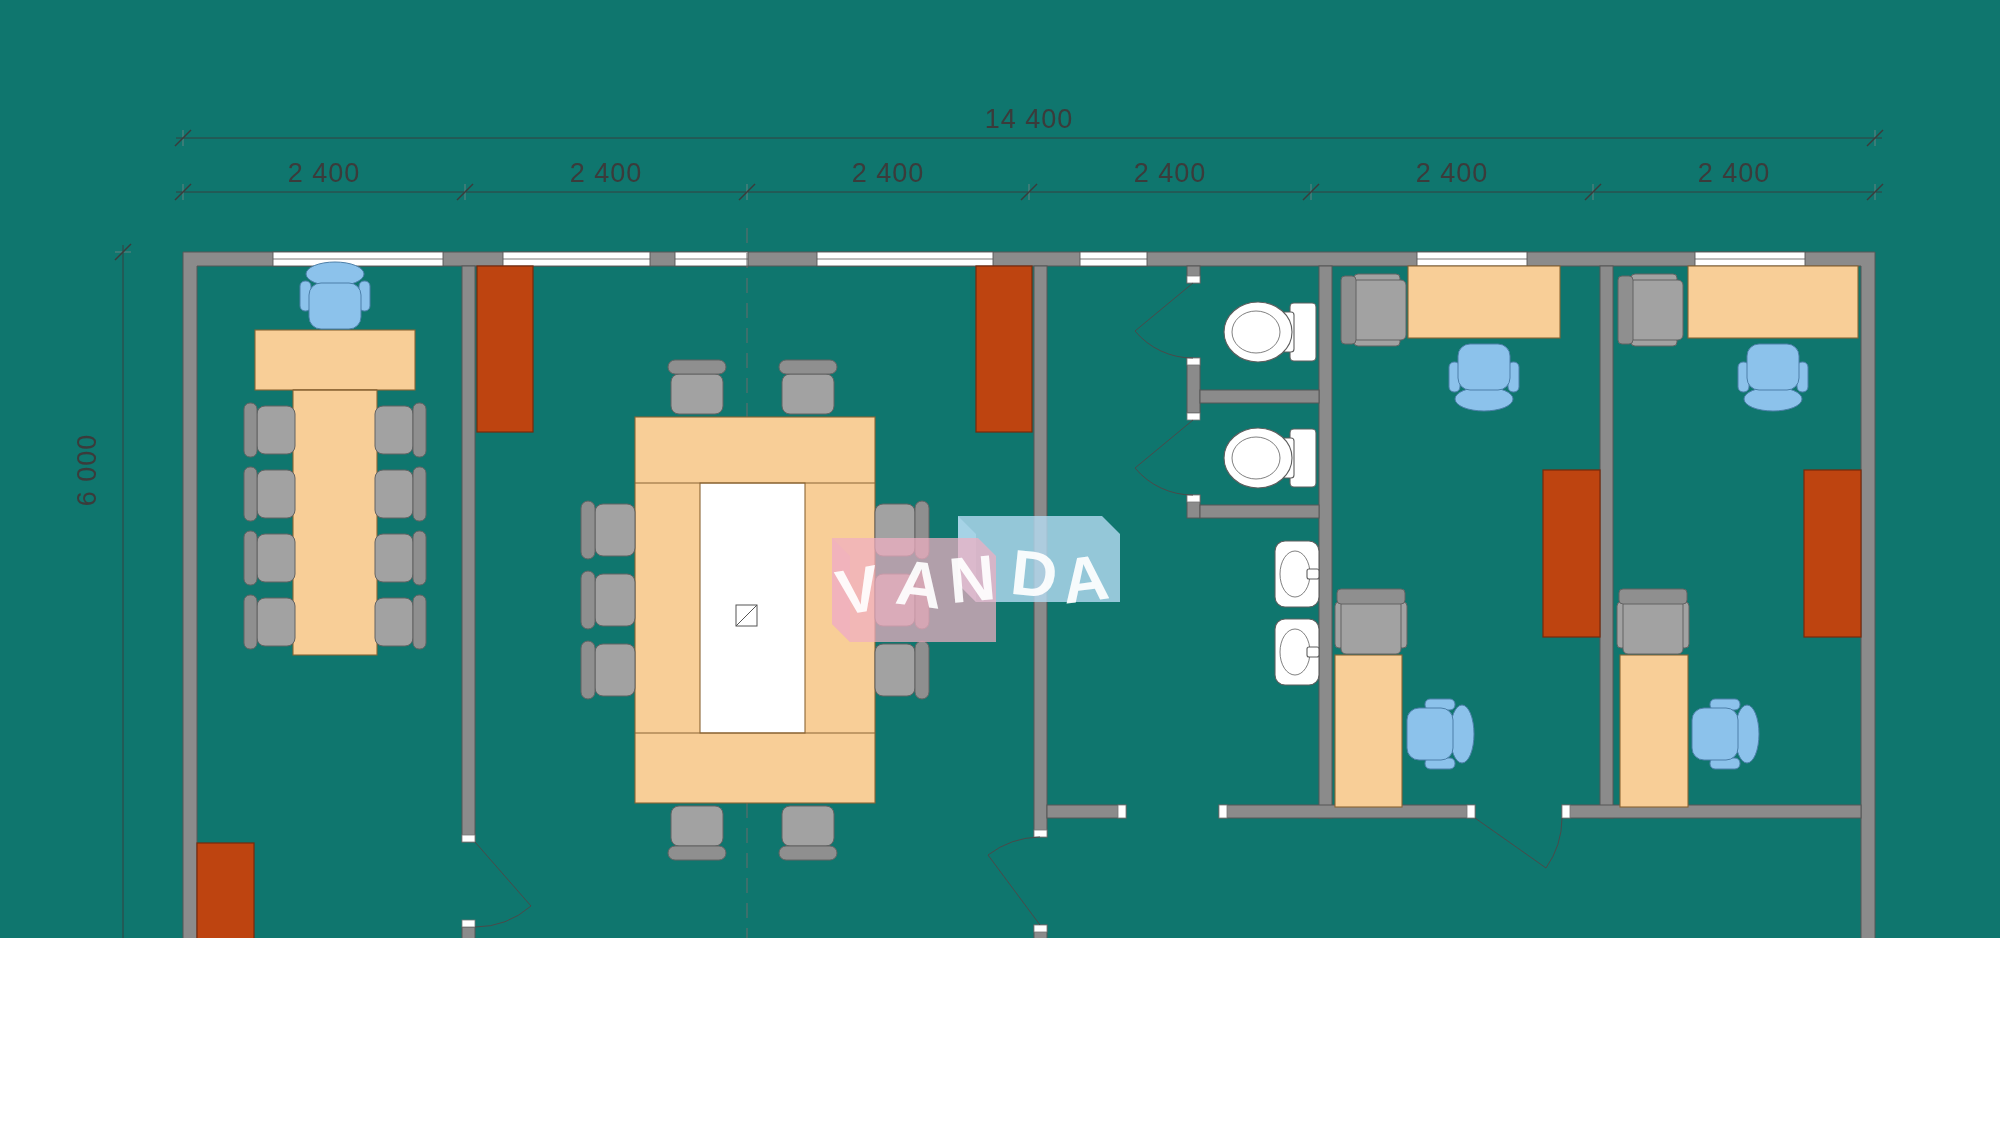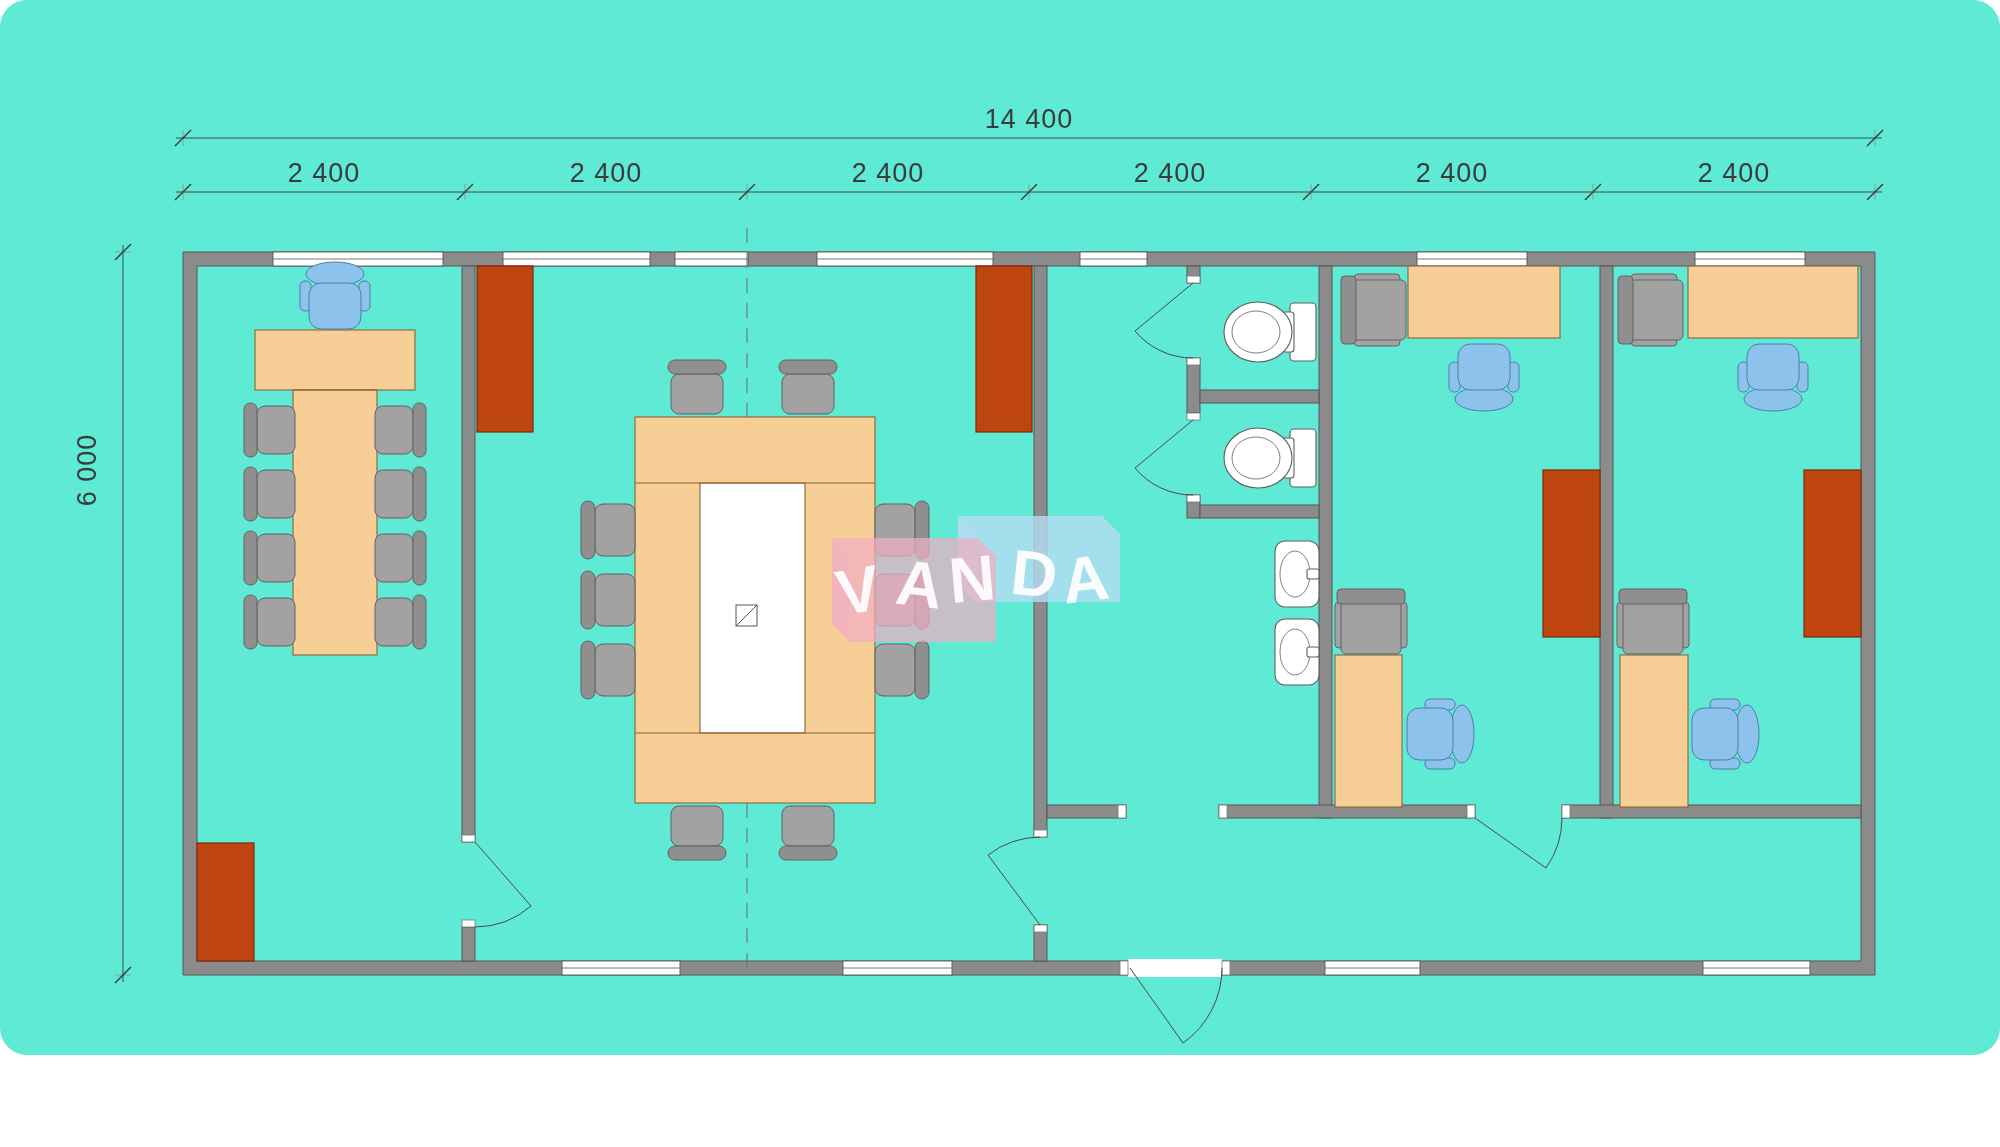--- a/index.html
+++ b/index.html
@@ -1,17 +1,17 @@
 <!DOCTYPE html>
 <html style="--wall_fill: #8B8B8B; --wall_edge: #565656; --desk_fill: #F8CE97; --desk_edge: #8A6434; --wardrobe_fill: #BE4410; --wardrobe_edge: #79290A; --gray_chair: #A2A2A2; --gray_chair_back: #8F8F8F; --gray_chair_edge: #636363; --blue_chair: #8CC2EB; --blue_chair_edge: #4C7FA9; --fixture_edge: #5F5F5F; --dim_color: #3B3B3B; --wm_blue: #B5DCF2; --wm_pink: #F0AFC2;"><head>
 <meta charset="utf-8">
 <style>
   html,body{margin:0;padding:0;background:#fff;}
-  .stage{position:relative;width:2000px;height:1055px;background:#5eead4;overflow:hidden;
-         font-family:"Liberation Sans",sans-serif;border-radius:27px;}
+  .stage{position:relative;width:2000px;height:938px;background:#0f766e;overflow:hidden;
+         font-family:"Liberation Sans",sans-serif;}
   svg{display:block}
   .wall{fill:var(--wall_fill,#8B8B8B);stroke:var(--wall_edge,#565656);stroke-width:1;}
   .win{fill:#fff;stroke:var(--wall_edge,#565656);stroke-width:.9;}
   .winline{stroke:var(--wall_edge,#565656);stroke-width:.8;}
   .jamb{fill:#fff;stroke:#777;stroke-width:.8;}
   .desk{fill:var(--desk_fill,#F8CE97);stroke:var(--desk_edge,#8A6434);stroke-width:1.1;}
   .deskline{stroke:var(--desk_edge,#8A6434);stroke-width:1;}
   .hollow{fill:#fff;stroke:var(--desk_edge,#8A6434);stroke-width:1.1;}
   .ward{fill:var(--wardrobe_fill,#BE4410);stroke:var(--wardrobe_edge,#79290A);stroke-width:1.2;}
   .seatg{fill:var(--gray_chair,#A2A2A2);stroke:var(--gray_chair_edge,#636363);stroke-width:1;}

